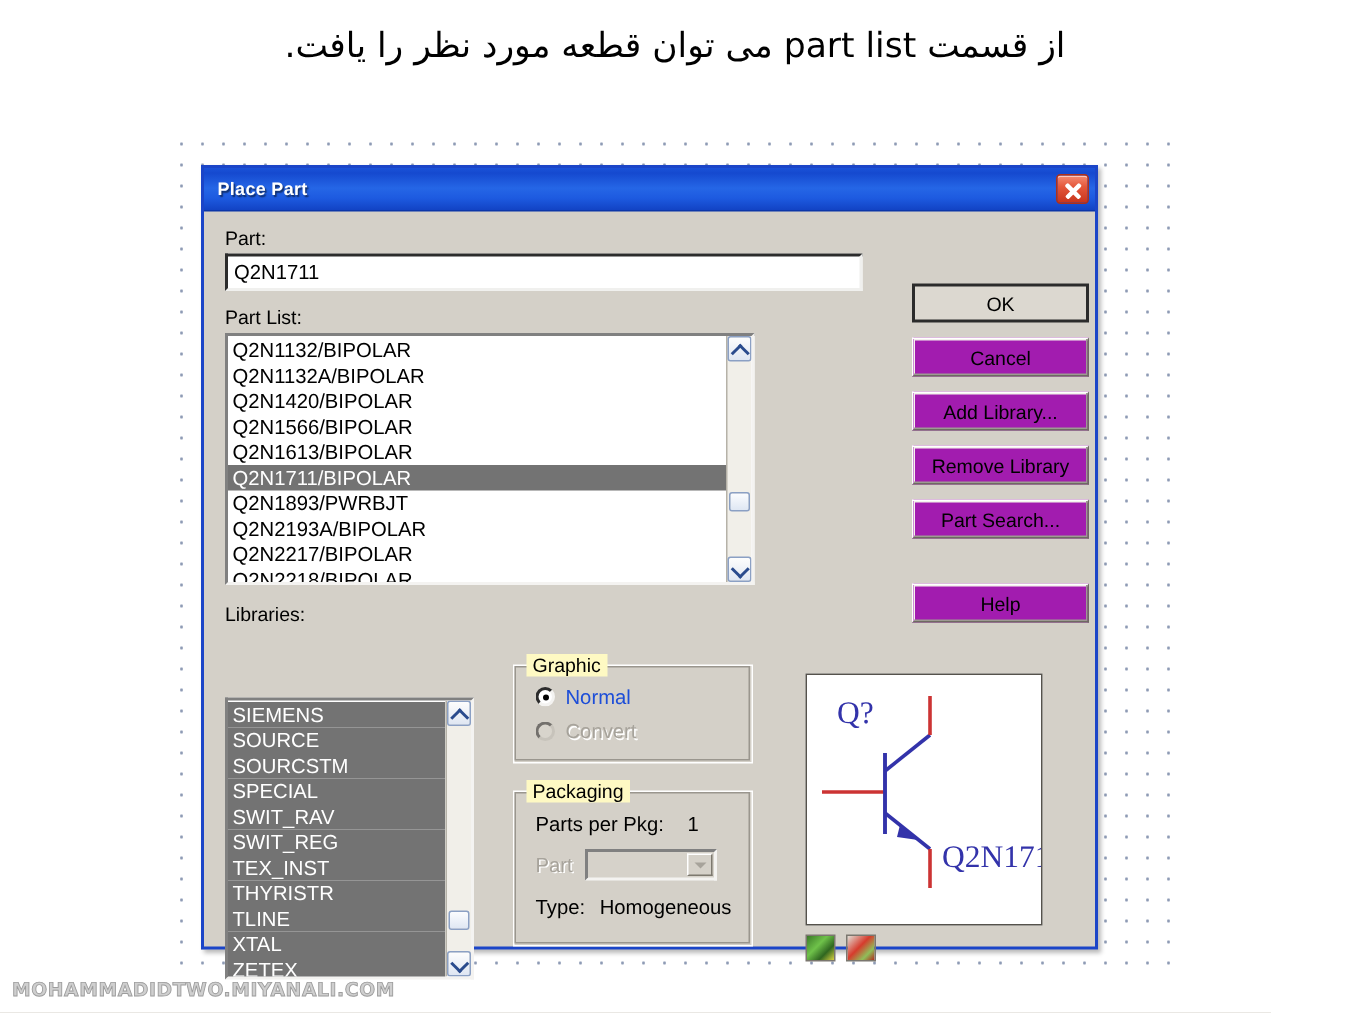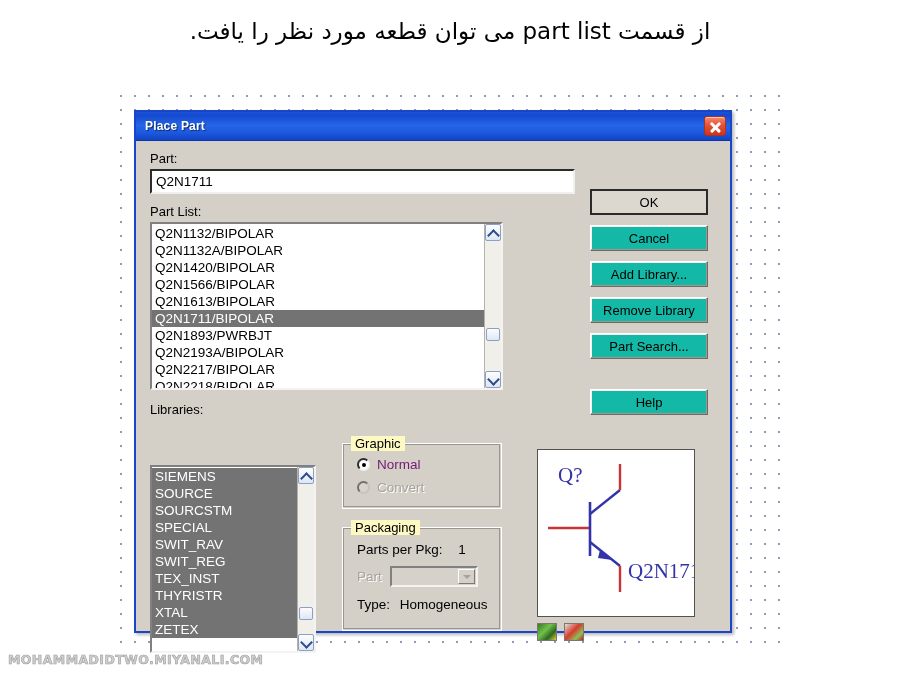--- a/index.html
+++ b/index.html
@@ -99,24 +99,24 @@
   }
   .sbtn.up .chev{transform:rotate(135deg);margin-top:-2px;}
   .sbtn.bot .chev{transform:rotate(-45deg);margin-top:-5px;}
   .sthumb{
     position:absolute;left:1px;right:1px;height:13px;
     background:linear-gradient(to bottom,#fbfcfe,#dfe7f3);
     border:1px solid #8ba0c4;border-radius:2px;box-sizing:border-box;cursor:pointer;
   }
 
   
-  .btncol{position:absolute;right:22px;top:48px;width:118px;}
+  .btncol{position:absolute;right:4px;top:48px;width:118px;}
   .btn{
     width:118px;height:26px;margin-bottom:10px;
-    background:#14b8a6;
+    background:#a21caf;
     border:1px solid;
     border-top-color:#ffffff;border-left-color:#ffffff;
     border-right-color:#6e6a62;border-bottom-color:#6e6a62;
     box-shadow:inset -1px -1px 0 #9d9a92, inset 1px 1px 0 #f3f1ec;
     font-size:13px;color:#000;display:flex;align-items:center;justify-content:center;
     box-sizing:border-box;cursor:pointer;
   }
   .btn.default{border:2px solid #2b2b2b;box-shadow:none;background:#dcd8d0;}
 
   
@@ -139,21 +139,21 @@
     background:#fff;border:2px inset #d4d0c8;
     border-top-color:#808080;border-left-color:#808080;
     border-right-color:#f4f3f1;border-bottom-color:#f4f3f1;
     box-sizing:border-box;position:relative;flex:none;cursor:pointer;
   }
   .radio.on:after{
     content:"";position:absolute;left:2.5px;top:2.5px;width:4px;height:4px;
     background:#000;border-radius:50%;
   }
   .radio.dis{background:#d8d4cc;border-color:#c7c3bb;}
-  .rlabel{font-size:13.5px;color:#701a75;}
+  .rlabel{font-size:13.5px;color:#1d4ed8;}
   .rlabel.dis{color:#a7a39b;text-shadow:1px 1px 0 #ffffff;}
 
   .ptext{font-size:13.5px;color:#000;margin:0 0 9px 14px;}
 
   .combo{
     width:88px;height:21px;background:#d6d2ca;
     border:2px solid;border-top-color:#808080;border-left-color:#808080;
     border-right-color:#f4f3f1;border-bottom-color:#f4f3f1;
     box-sizing:border-box;display:flex;justify-content:flex-end;align-items:center;
   }
@@ -236,20 +236,21 @@
     <div class="listwrap" id="libraries-wrap" style="width:166px;height:188px;margin-top:48px;">
       <div class="listinner" id="libraries-items">
           <div class="litem sel">SIEMENS</div>
           <div class="litem sel">SOURCE</div>
           <div class="litem sel">SOURCSTM</div>
           <div class="litem sel">SPECIAL</div>
           <div class="litem sel">SWIT_RAV</div>
           <div class="litem sel">SWIT_REG</div>
           <div class="litem sel">TEX_INST</div>
           <div class="litem sel">THYRISTR</div>
+          <div class="litem sel">TLINE</div>
           <div class="litem sel">XTAL</div>
           <div class="litem sel">ZETEX</div>
         </div>
       <div class="vscroll">
         <div class="sbtn up">
             <span class="chev"></span>
           </div>
         <div class="sthumb" style="top:140px;"></div>
         <div class="sbtn bot">
             <span class="chev"></span>

